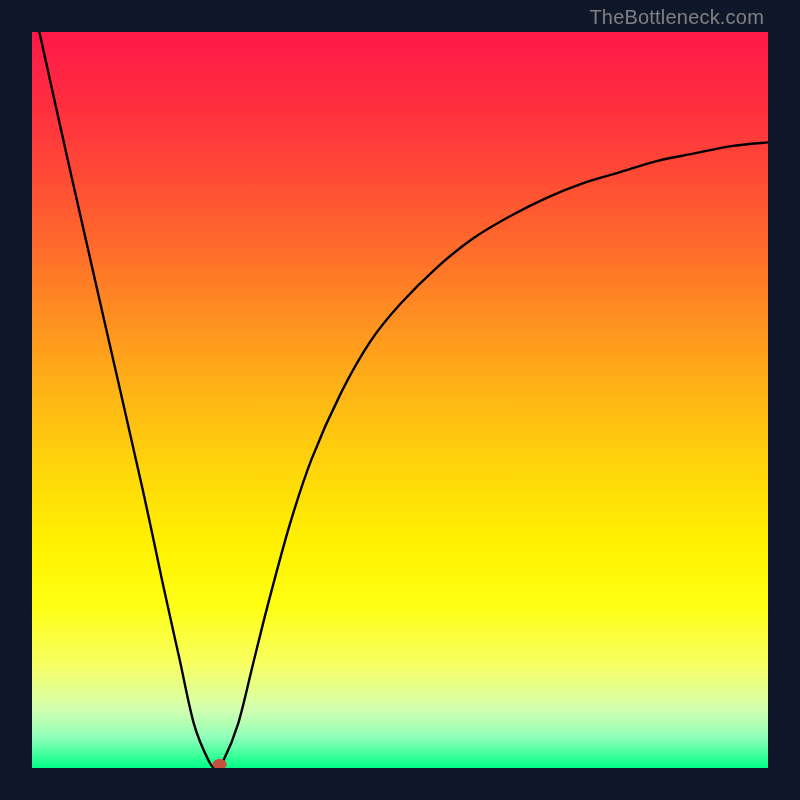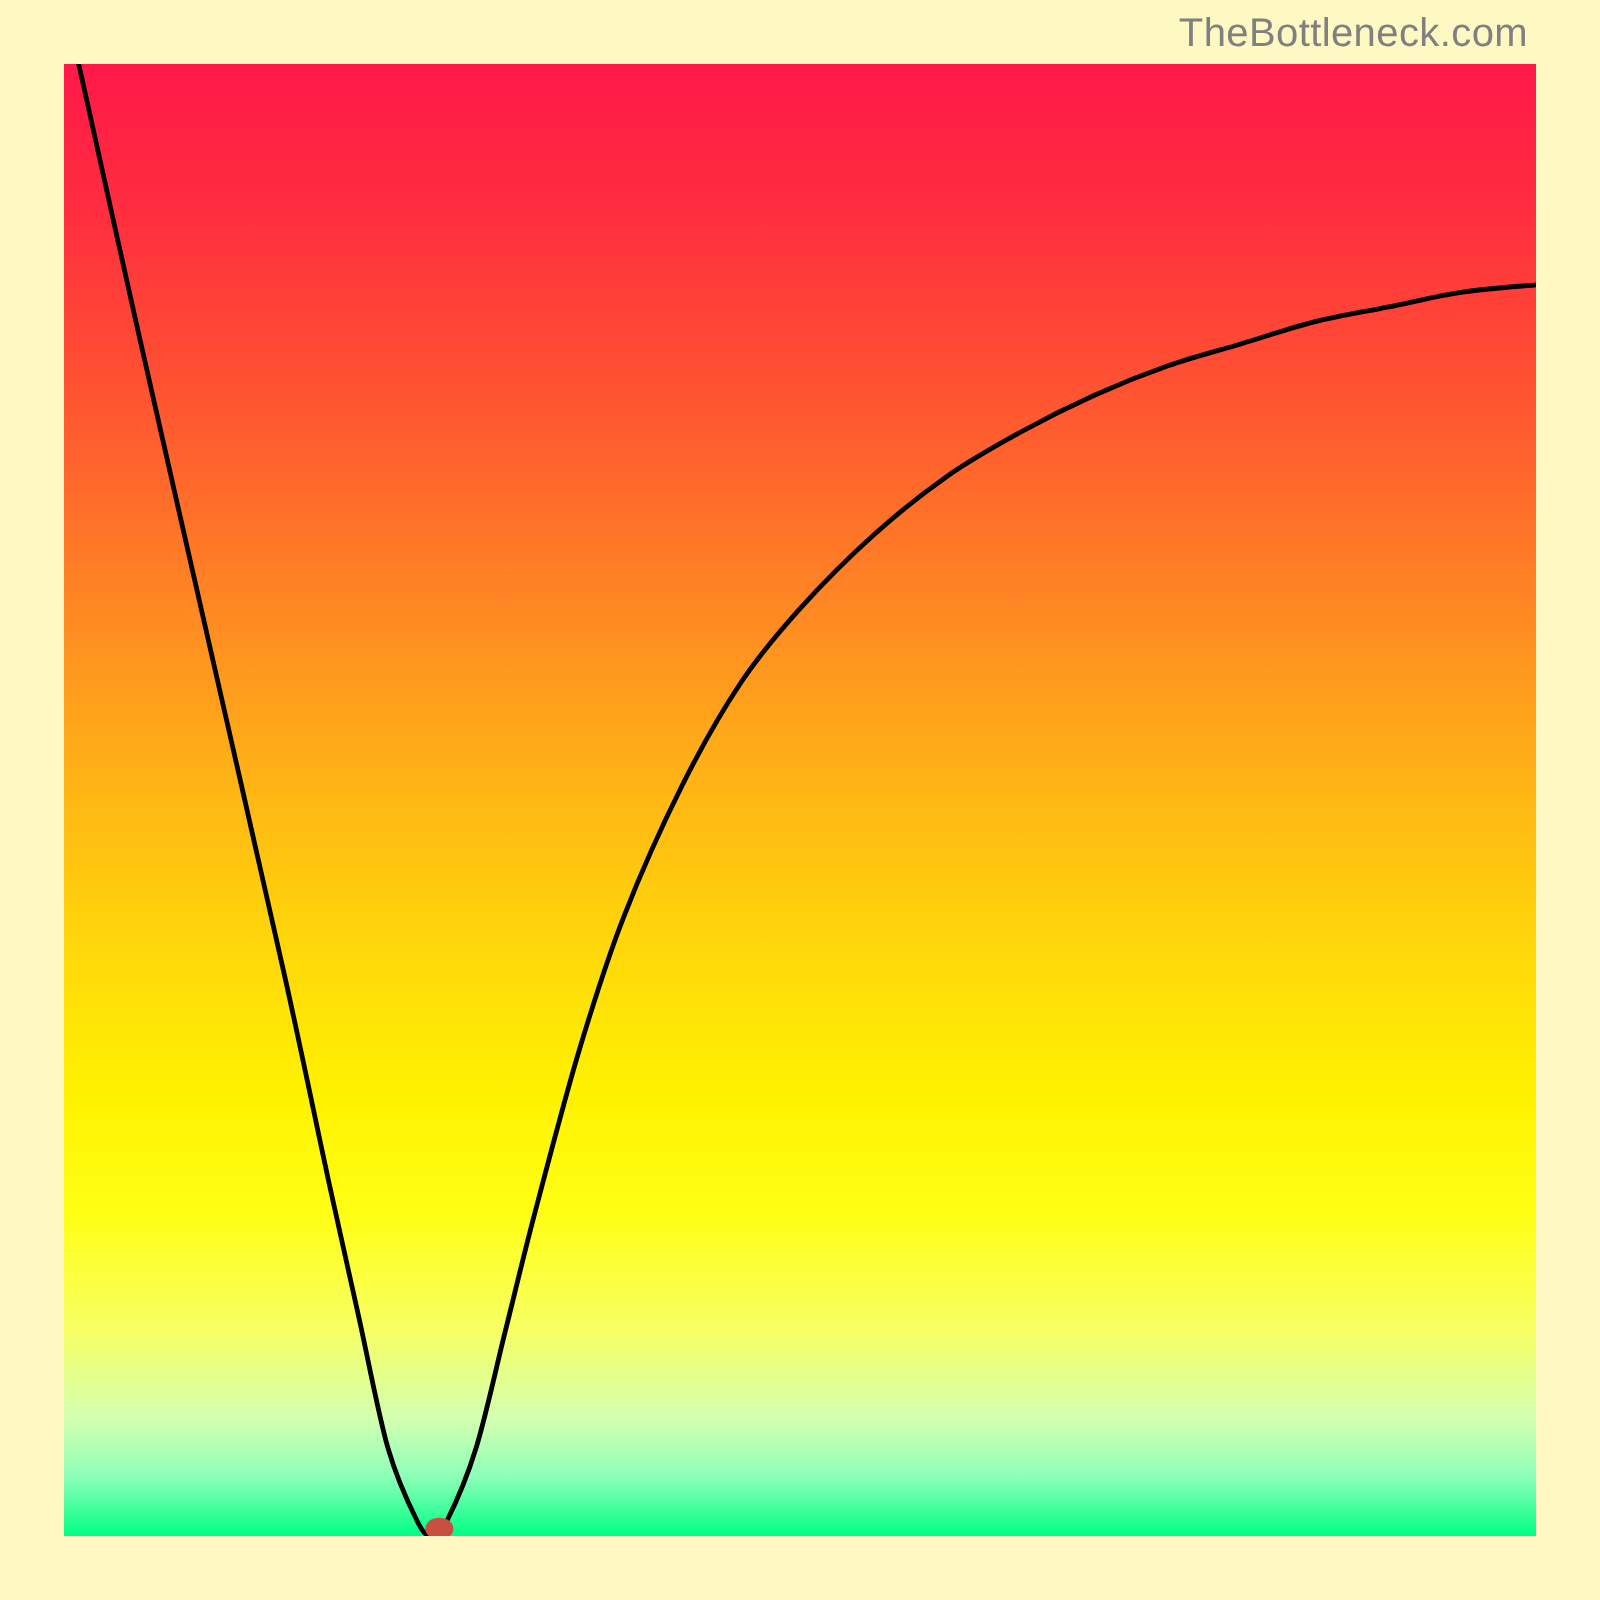--- a/index.html
+++ b/index.html
@@ -1,17 +1,17 @@
 <!DOCTYPE html>
 <html><head>
 <meta charset="utf-8">
 <style>
   * { margin: 0; padding: 0; box-sizing: border-box; }
   body { width: 800px; height: 800px; background: #000; position: relative; font-family: Arial, sans-serif; }
-  .frame { position: absolute; top: 0; left: 0; width: 800px; height: 800px; background: #fef9c3; }
+  .frame { position: absolute; top: 0; left: 0; width: 800px; height: 800px; background: #0f172a; }
   .plot-area { position: absolute; top: 32px; left: 32px; width: 736px; height: 736px; }
   .gradient-bg { position: absolute; top: 0; left: 0; width: 100%; height: 100%; }
   .watermark { position: absolute; top: 6px; right: 36px; color: #808080; font-size: 20px; font-family: Arial, sans-serif; letter-spacing: 0.2px; }
   .curve-svg { position: absolute; top: 0; left: 0; width: 100%; height: 100%; }
 </style>
 </head>
 <body>
 
 <div class="frame">
   <div class="plot-area">

